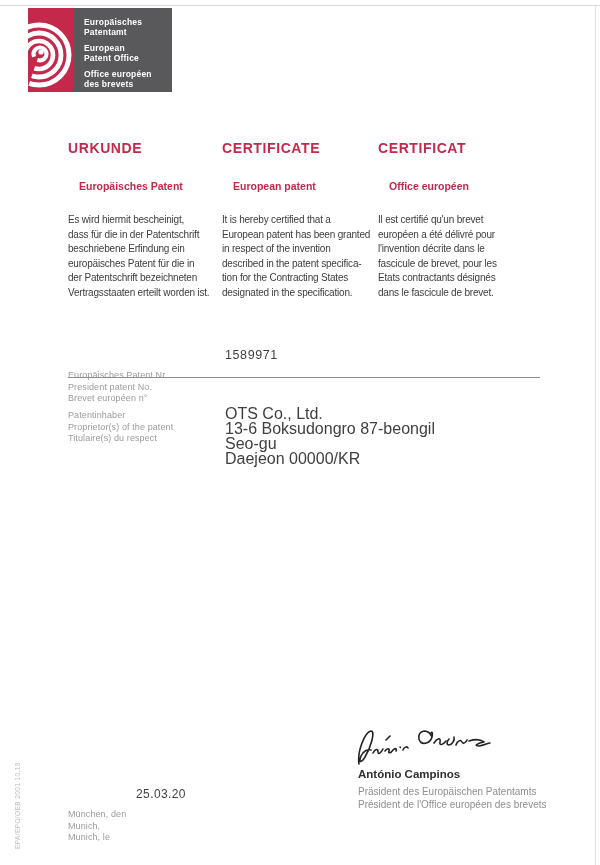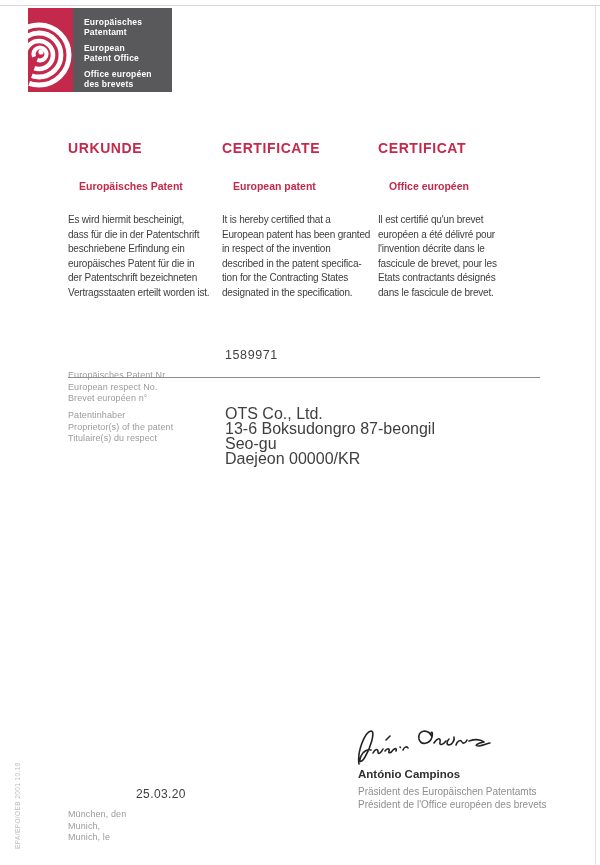--- a/index.html
+++ b/index.html
@@ -99,21 +99,21 @@
     <div class="col-body">Il est certifié qu'un brevet
 européen a été délivré pour
 l'invention décrite dans le
 fascicule de brevet, pour les
 Etats contractants désignés
 dans le fascicule de brevet.</div>
   </div>
 
   <div class="field-label patent-no-label">
     <div>Europäisches Patent Nr.</div>
-    <div>European respect No.</div>
+    <div>President patent No.</div>
     <div>Brevet européen n°</div>
   </div>
   <div class="patent-no-value">1589971</div>
 
   <div class="rule"></div>
 
   <div class="field-label proprietor-label">
     <div>Patentinhaber</div>
     <div>Proprietor(s) of the patent</div>
     <div>Titulaire(s) du respect</div>

